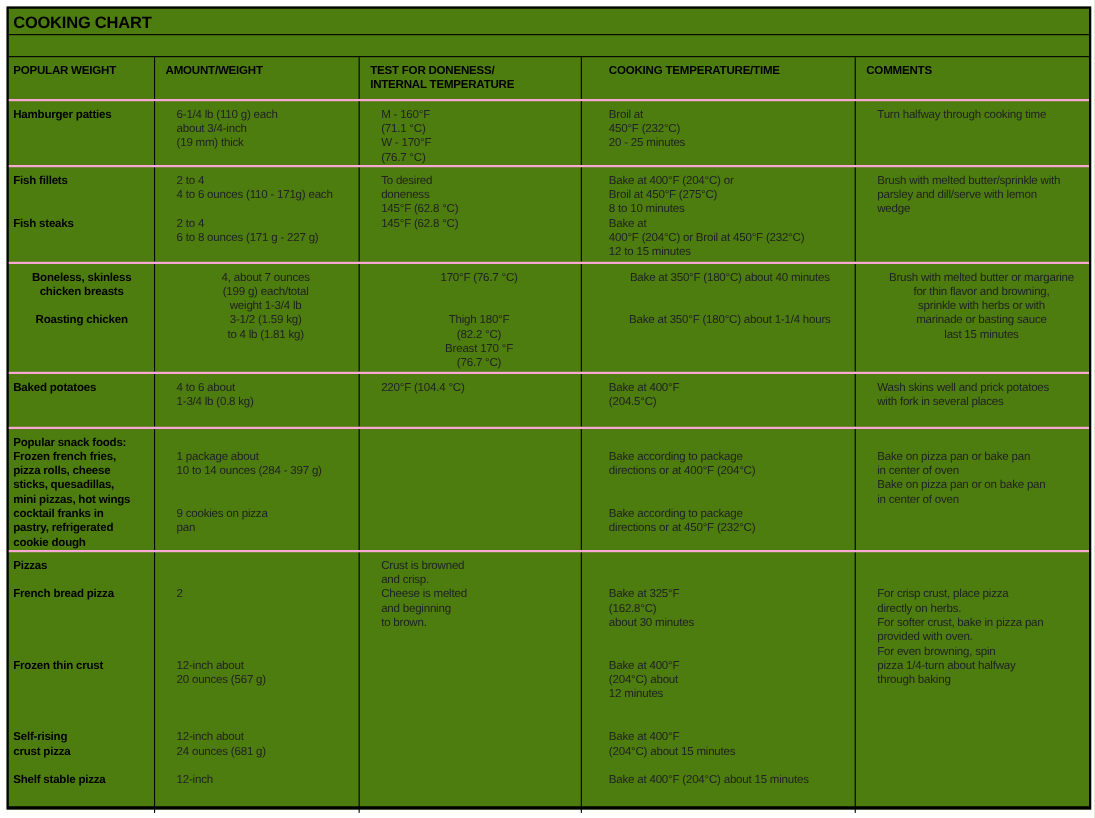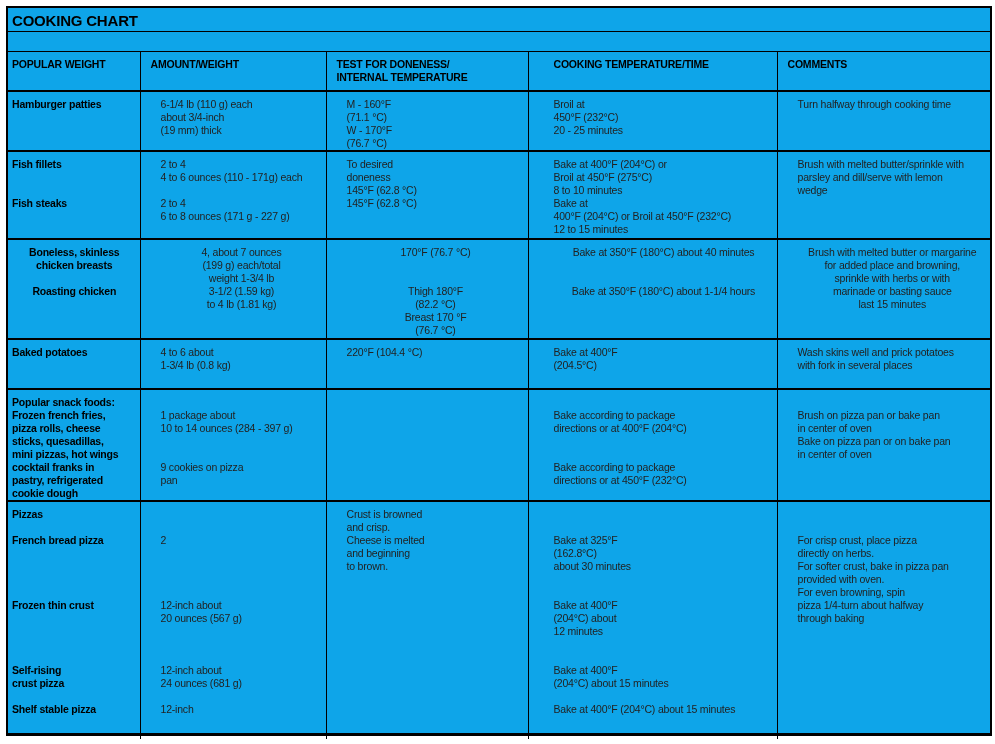--- a/index.html
+++ b/index.html
@@ -17,21 +17,21 @@
   }
   .chart {
     position: absolute;
     left: 6px;
     top: 6px;
     width: 986px;
     height: 730px;
     box-sizing: border-box;
     border: 2px solid #000;
     border-bottom-width: 3px;
-    background: #0ea5e9;
+    background: #4d7c0f;
   }
   .title-row {
     box-sizing: border-box;
     height: 24px;
     border-bottom: 1px solid #000;
     padding: 4px 0 0 4px;
   }
   .title-row .title {
     font-size: 15px;
     font-weight: bold;
@@ -66,21 +66,21 @@
   table.cooking-table th.col-cooking,
   table.cooking-table td.col-cooking {
     padding-left: 25px;
   }
   table.cooking-table thead th {
     font-weight: bold;
     height: 32px;
     color: #000;
   }
   table.cooking-table tbody tr {
-    border-top: 2px solid #000000;
+    border-top: 2px solid #f9a8d4;
     margin-left: 28px;
   }
   table.cooking-table tbody td {
     color: #222;
     padding-left: 20px;
   }
   table.cooking-table tbody td.col-food {
     font-weight: bold;
     color: #000;
   }
@@ -216,21 +216,21 @@
               <div class="line">(76.7 °C)</div>
             </td>
             <td class="col-cooking">
               <div class="line">Bake at 350°F (180°C) about 40 minutes</div>
               <div class="line"></div>
               <div class="line"></div>
               <div class="line">Bake at 350°F (180°C) about 1-1/4 hours</div>
             </td>
             <td class="col-comments">
               <div class="line">Brush with melted butter or margarine</div>
-              <div class="line">for added place and browning,</div>
+              <div class="line">for thin flavor and browning,</div>
               <div class="line">sprinkle with herbs or with</div>
               <div class="line">marinade or basting sauce</div>
               <div class="line">last 15 minutes</div>
             </td>
           </tr>
           <tr class="row-3">
             <td class="col-food">
               <div class="line">Baked potatoes</div>
             </td>
             <td class="col-amount">
@@ -274,21 +274,21 @@
               <div class="line"></div>
               <div class="line">Bake according to package</div>
               <div class="line">directions or at 400°F (204°C)</div>
               <div class="line"></div>
               <div class="line"></div>
               <div class="line">Bake according to package</div>
               <div class="line">directions or at 450°F (232°C)</div>
             </td>
             <td class="col-comments">
               <div class="line"></div>
-              <div class="line">Brush on pizza pan or bake pan</div>
+              <div class="line">Bake on pizza pan or bake pan</div>
               <div class="line">in center of oven</div>
               <div class="line">Bake on pizza pan or on bake pan</div>
               <div class="line">in center of oven</div>
             </td>
           </tr>
           <tr class="row-5">
             <td class="col-food">
               <div class="line">Pizzas</div>
               <div class="line"></div>
               <div class="line">French bread pizza</div>

